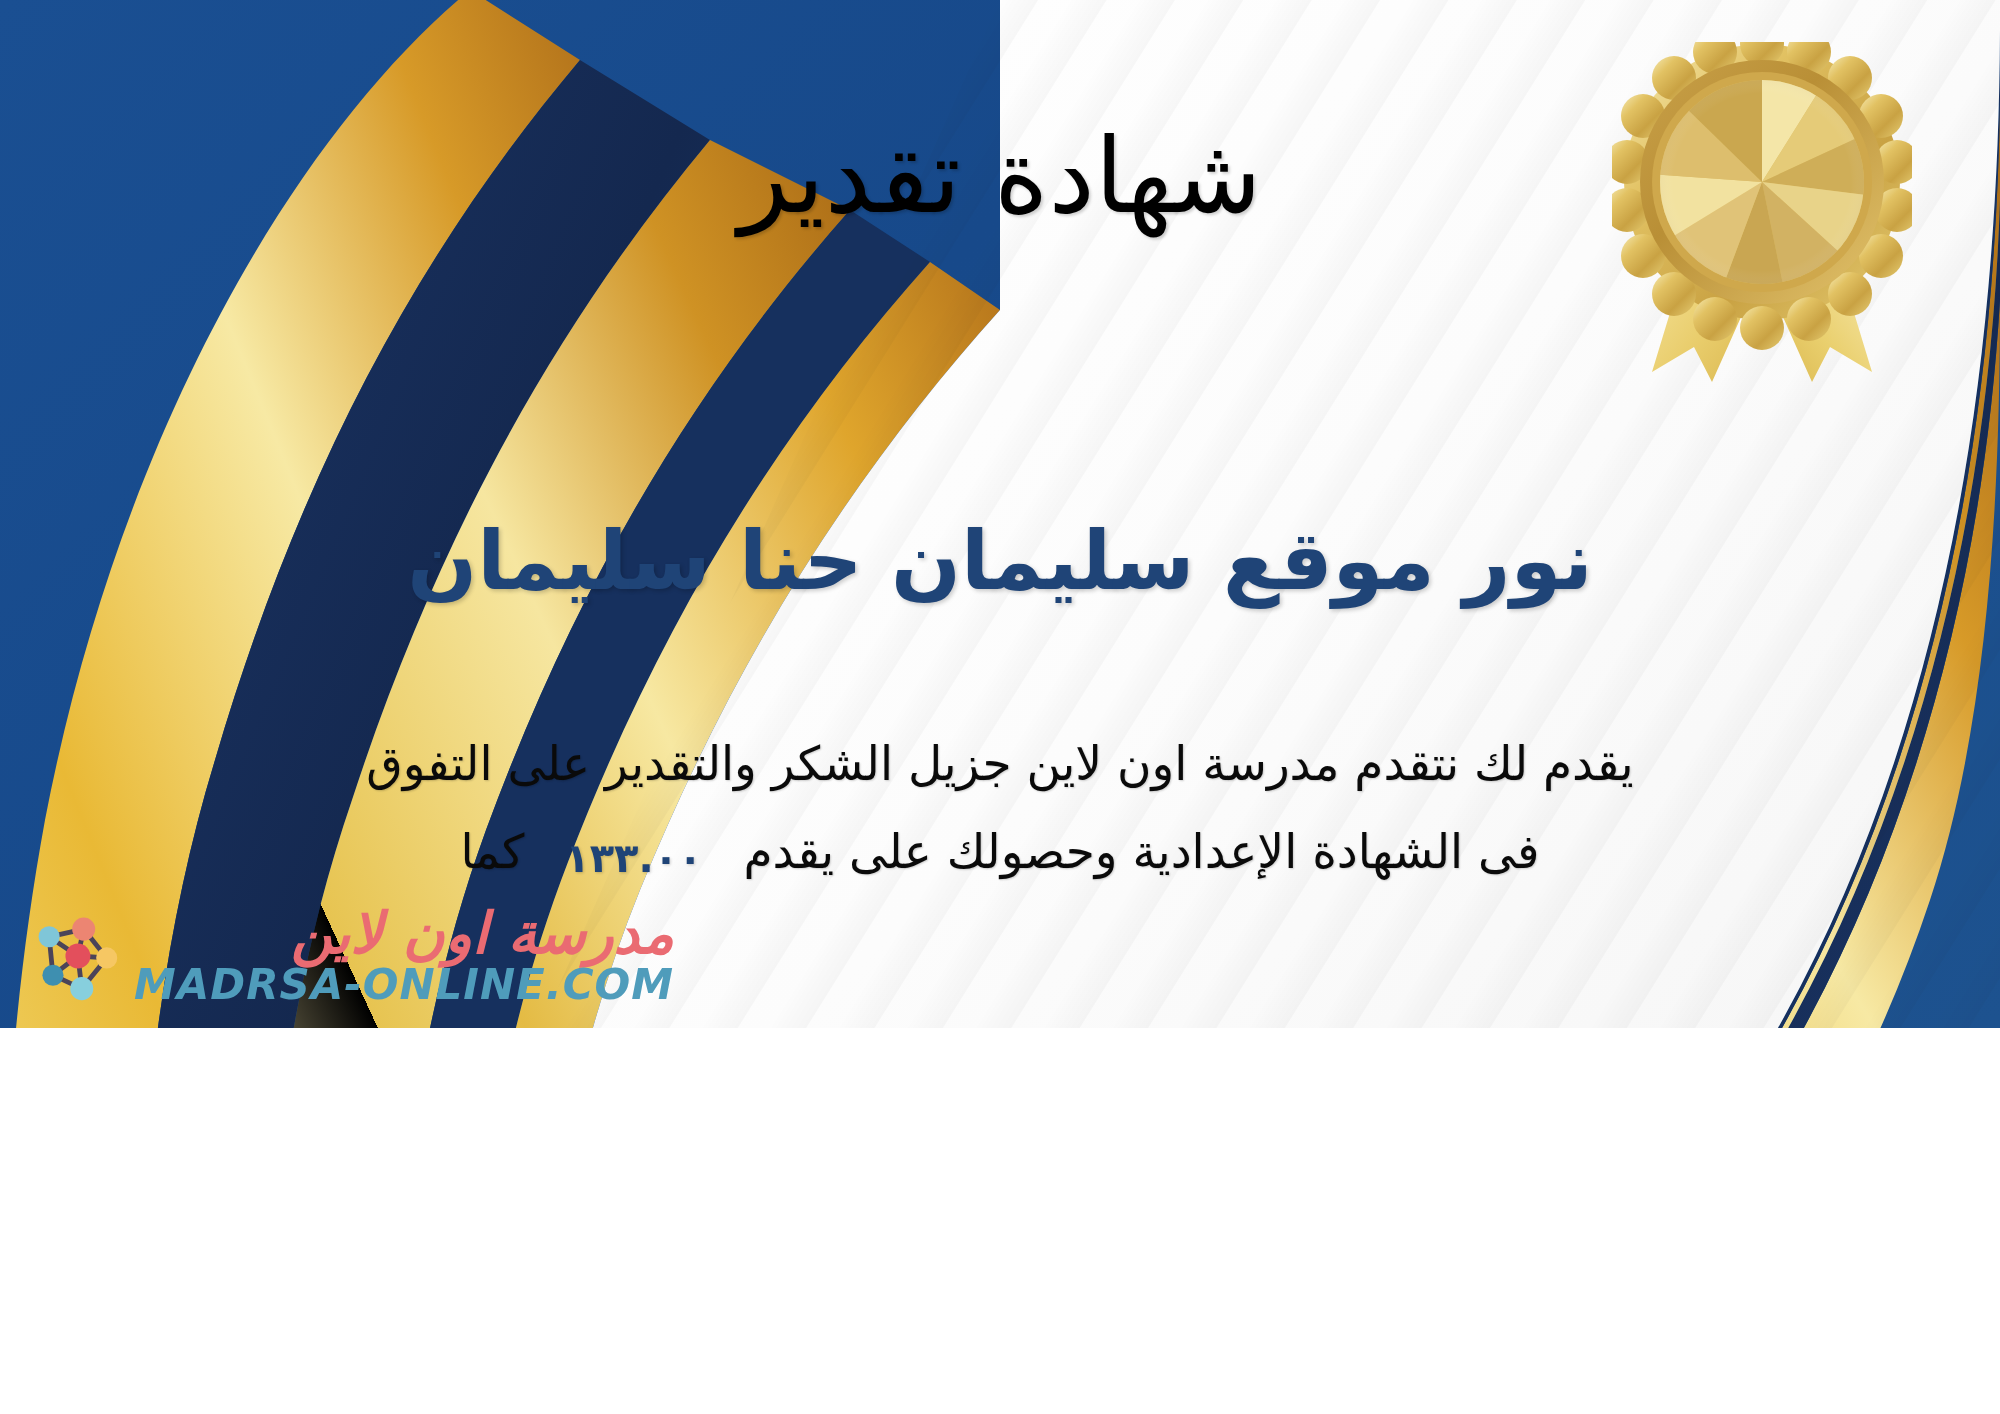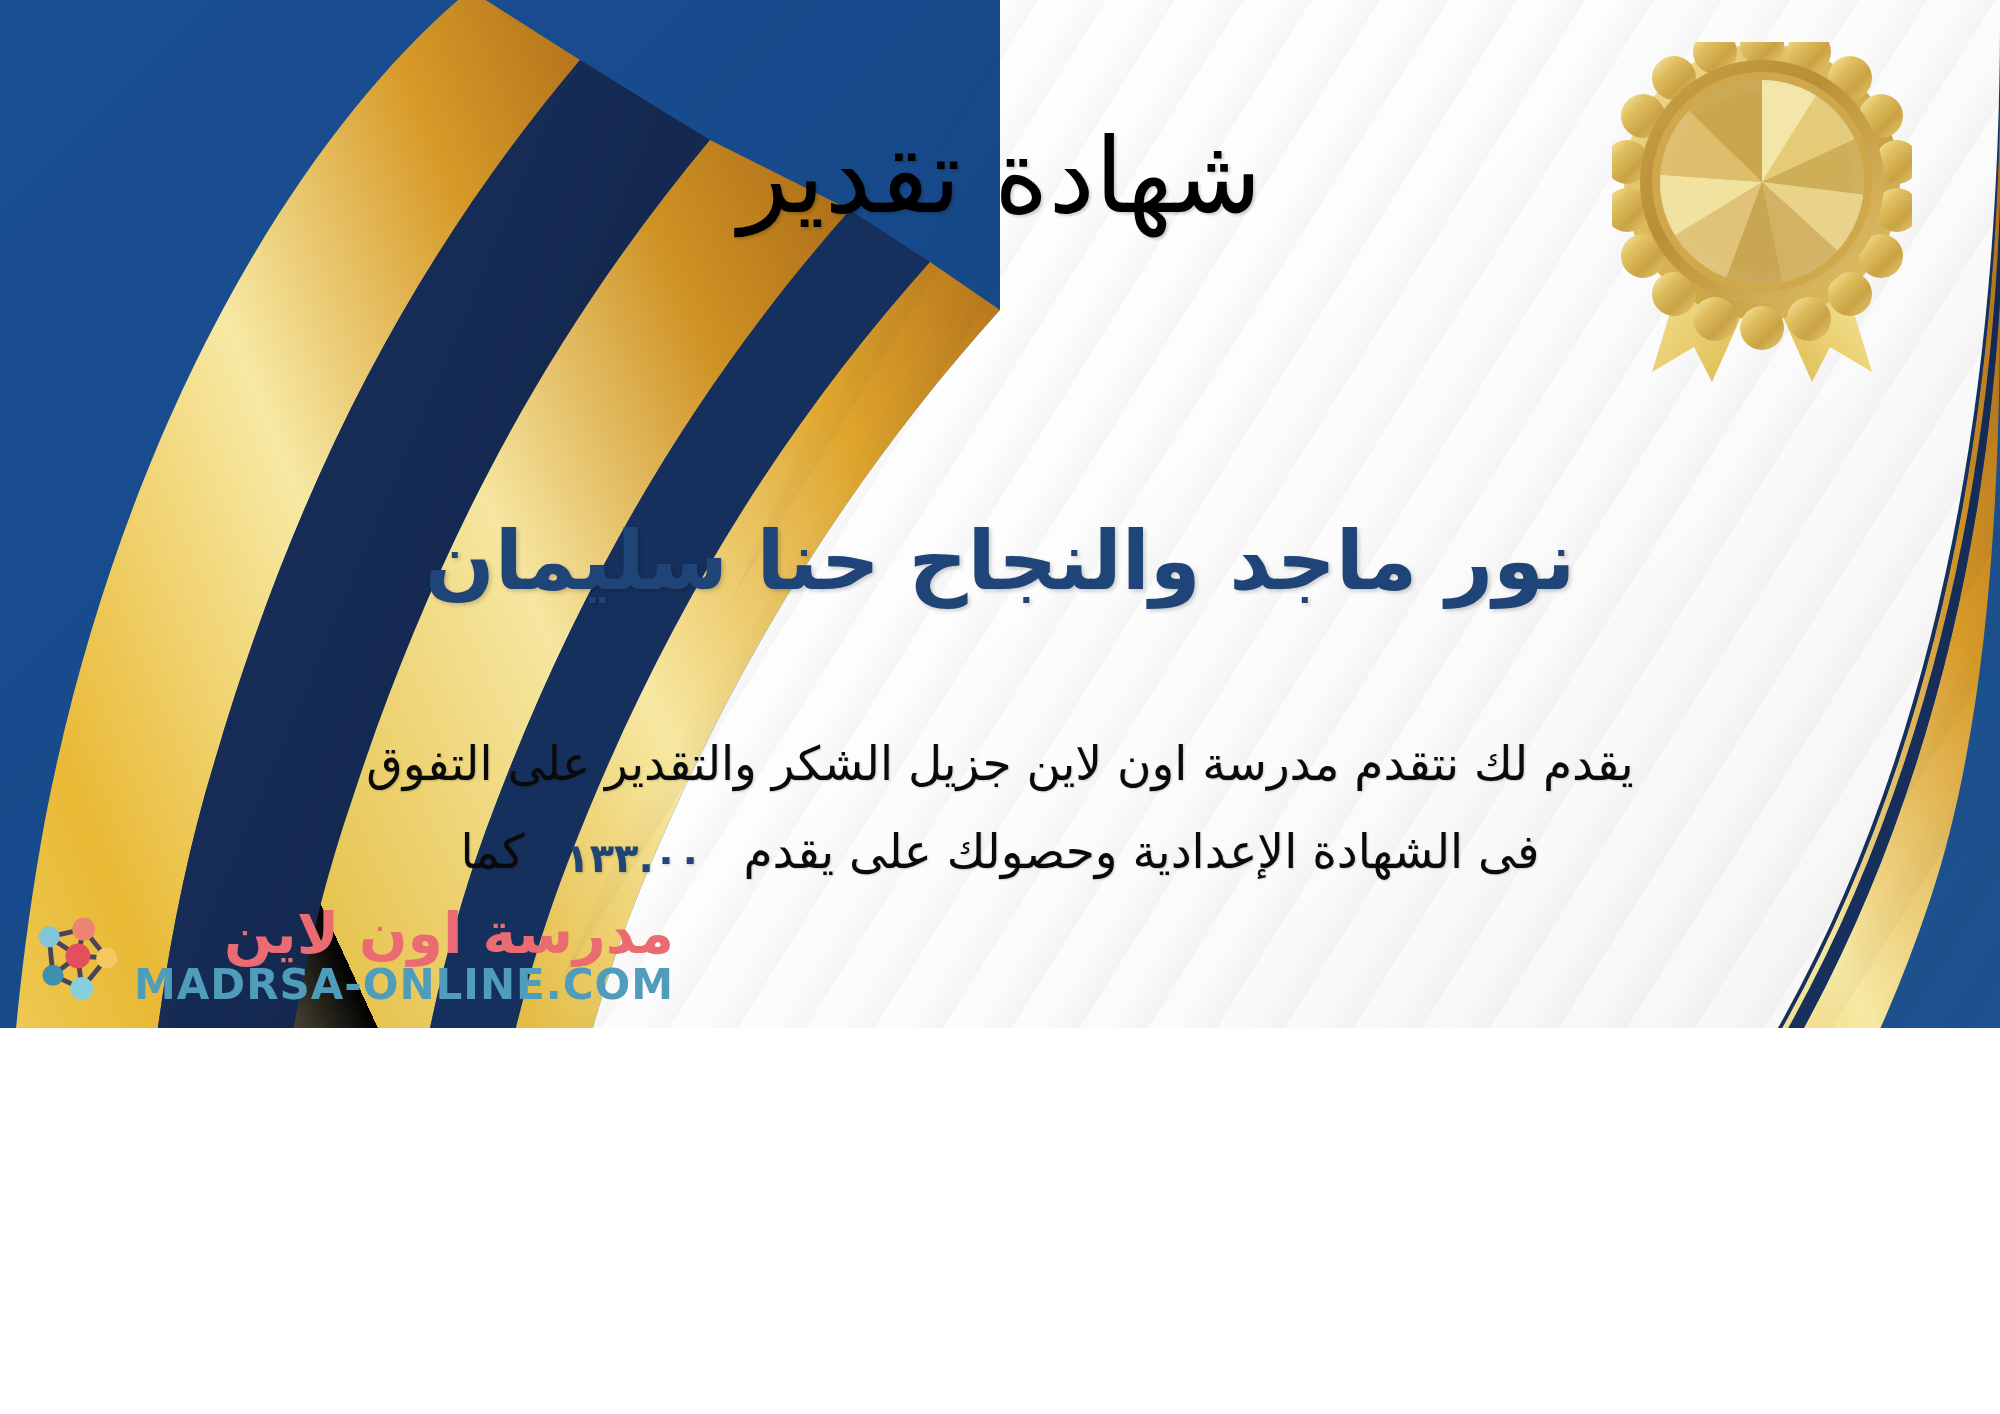--- a/index.html
+++ b/index.html
@@ -141,20 +141,21 @@
     display: flex;
     align-items: center;
     gap: 10px;
     direction: rtl;
   }
   .logo-text-wrap {
     display: flex;
     flex-direction: column;
     align-items: flex-start;
     line-height: 1;
+    font-style: italic;
   }
   .logo-ar {
     font-size: 57px;
     font-weight: bold;
     color: #ea6b72;
     letter-spacing: 0px;
     margin-bottom: 2px;
   }
   .logo-en {
     font-size: 42px;
@@ -355,21 +356,21 @@
           <path d="M150,140 L52,200 L36,132 Z" fill="#f2e2a0"></path>
           <path d="M150,140 L36,132 L70,62 Z" fill="#ddbe6d"></path>
           <path d="M150,140 L70,62 L150,20 Z" fill="#caa74f"></path>
           <circle cx="150" cy="140" r="102" fill="url(#diskShade)"></circle>
         </g>
       </g>
     </svg>
 
     <div class="cert-title">شهادة تقدير</div>
 
-    <div class="student-name">نور ماجد والنجاح حنا سليمان</div>
+    <div class="student-name">نور موقع سليمان حنا سليمان</div>
 
     <div class="body-block">
       <div class="body-line">يقدم لك نتقدم مدرسة اون لاين جزيل الشكر  والتقدير على التفوق</div>
       <div class="body-line">
         <span>فى الشهادة الإعدادية وحصولك على يقدم</span>
         <span class="grade-value">١٣٣.٠٠</span>
         <span>كما</span>
       </div>
     </div>
 

